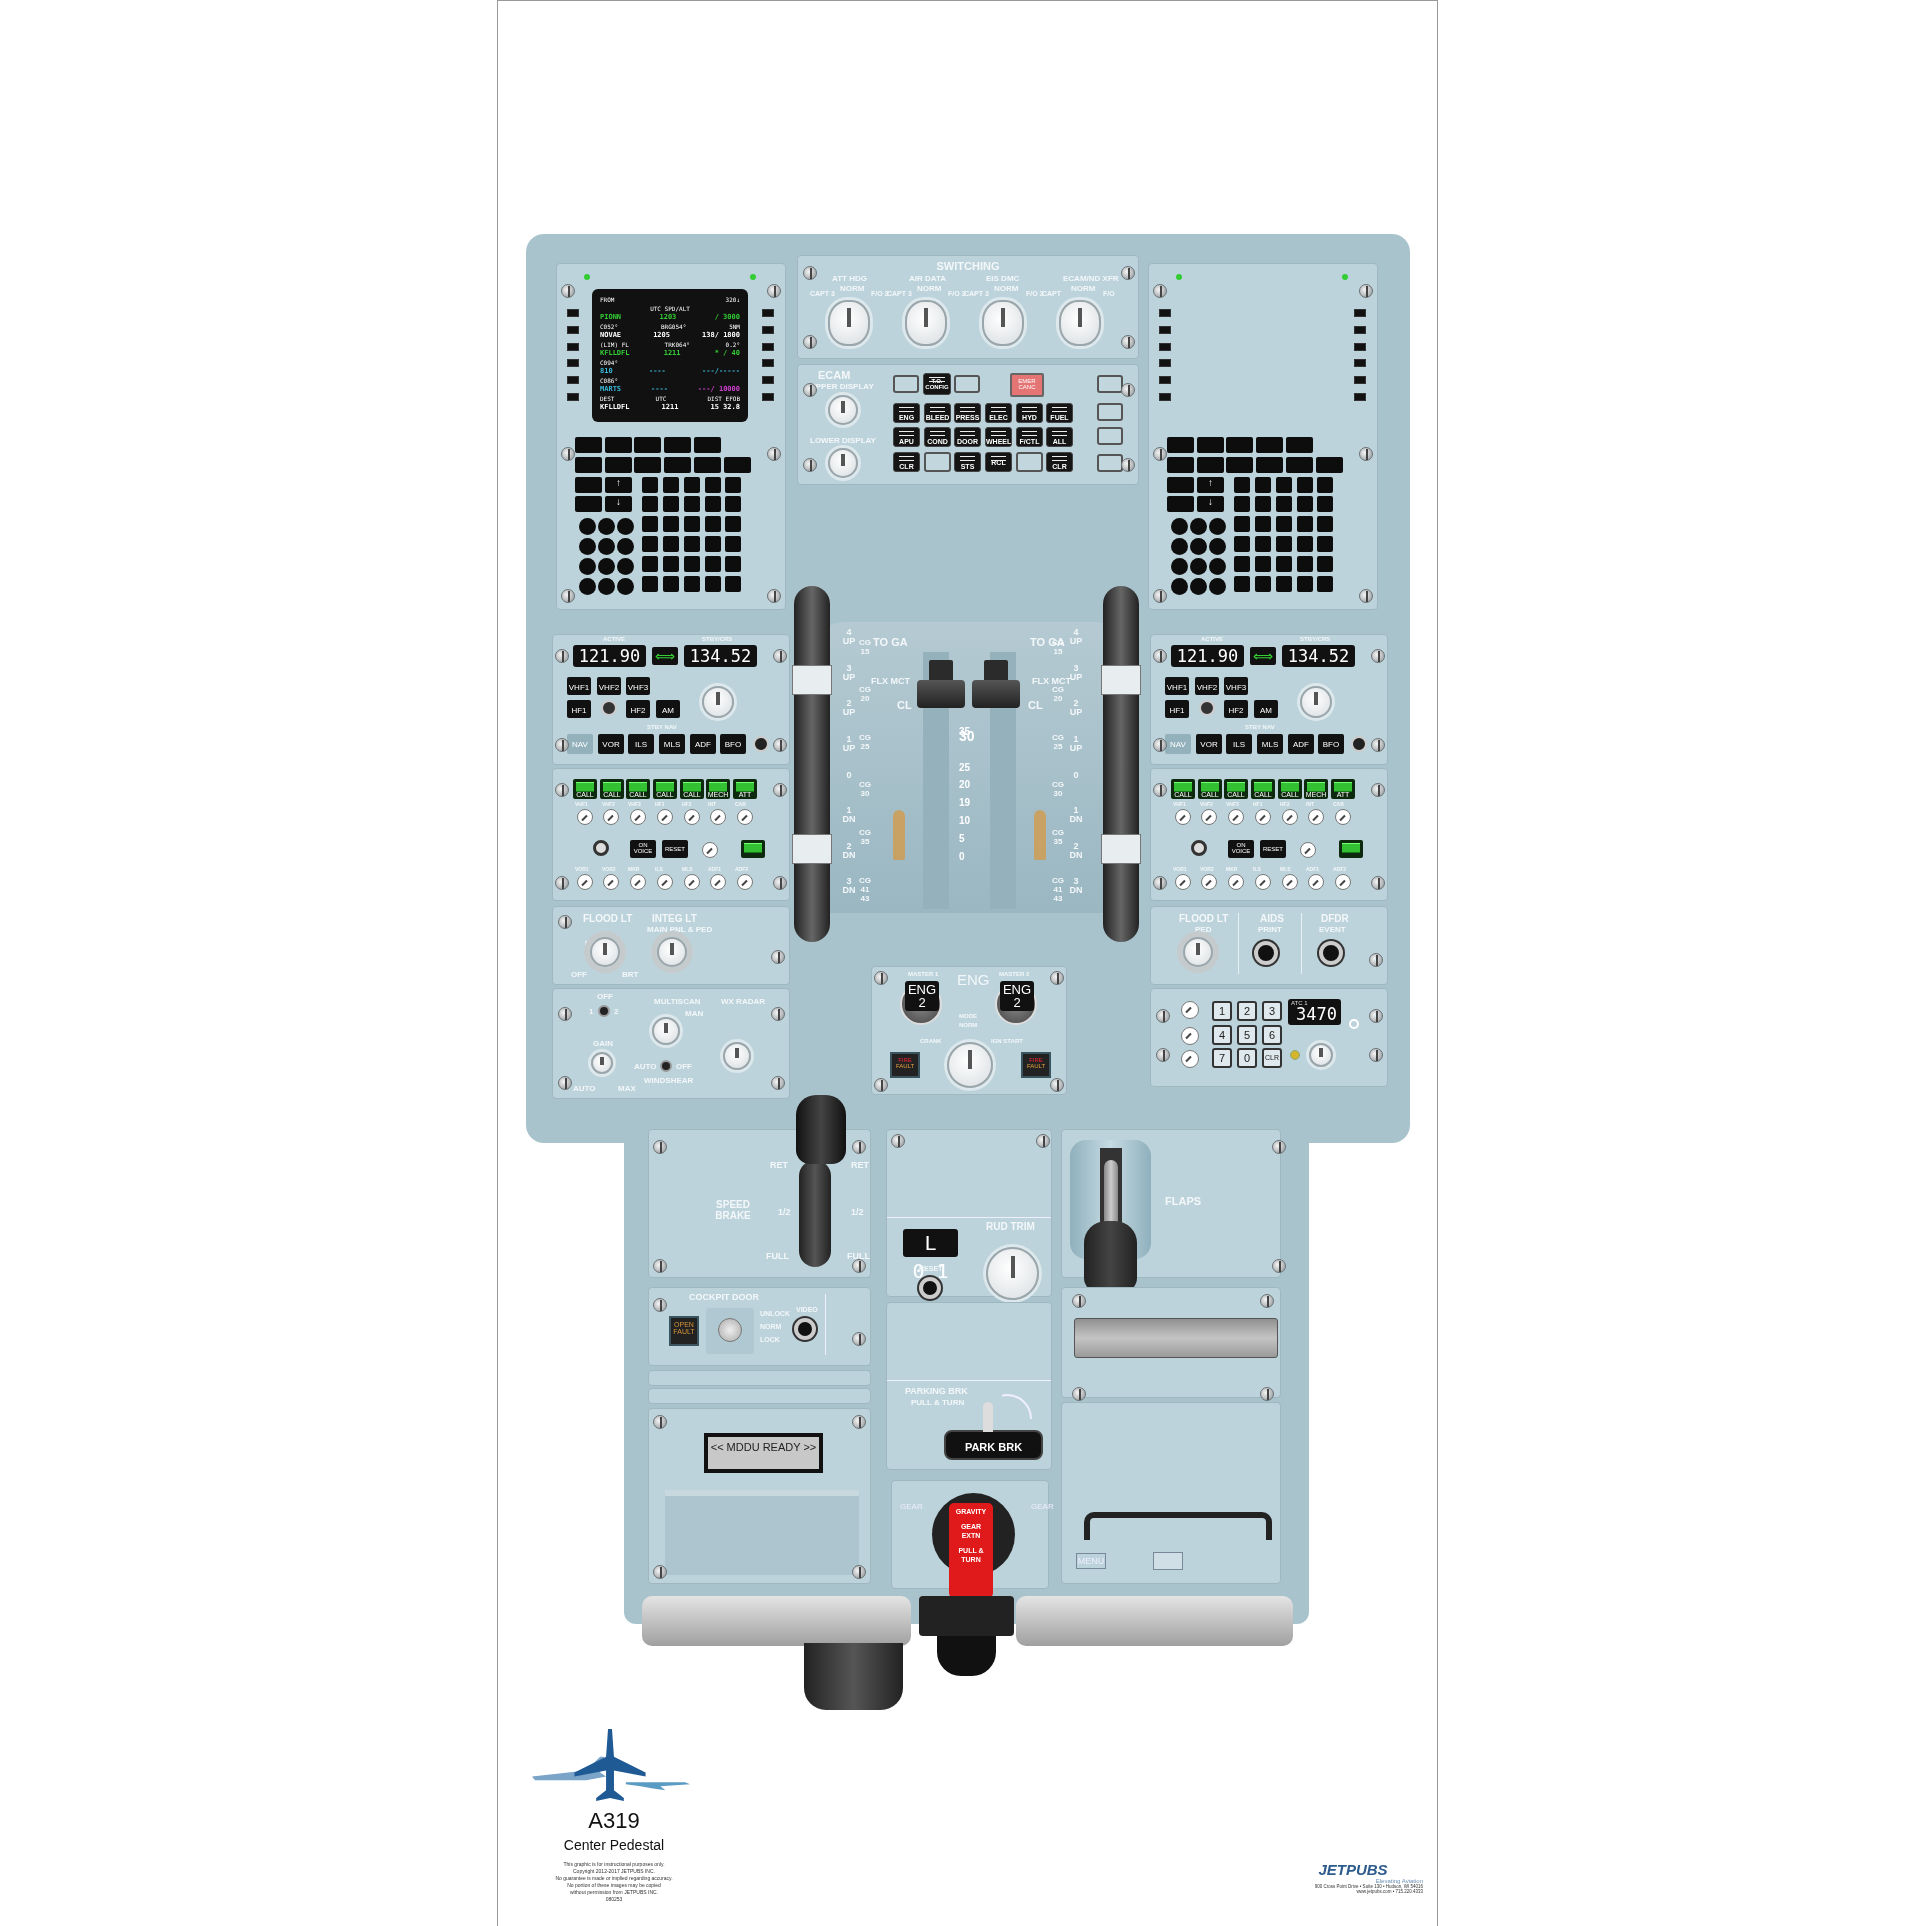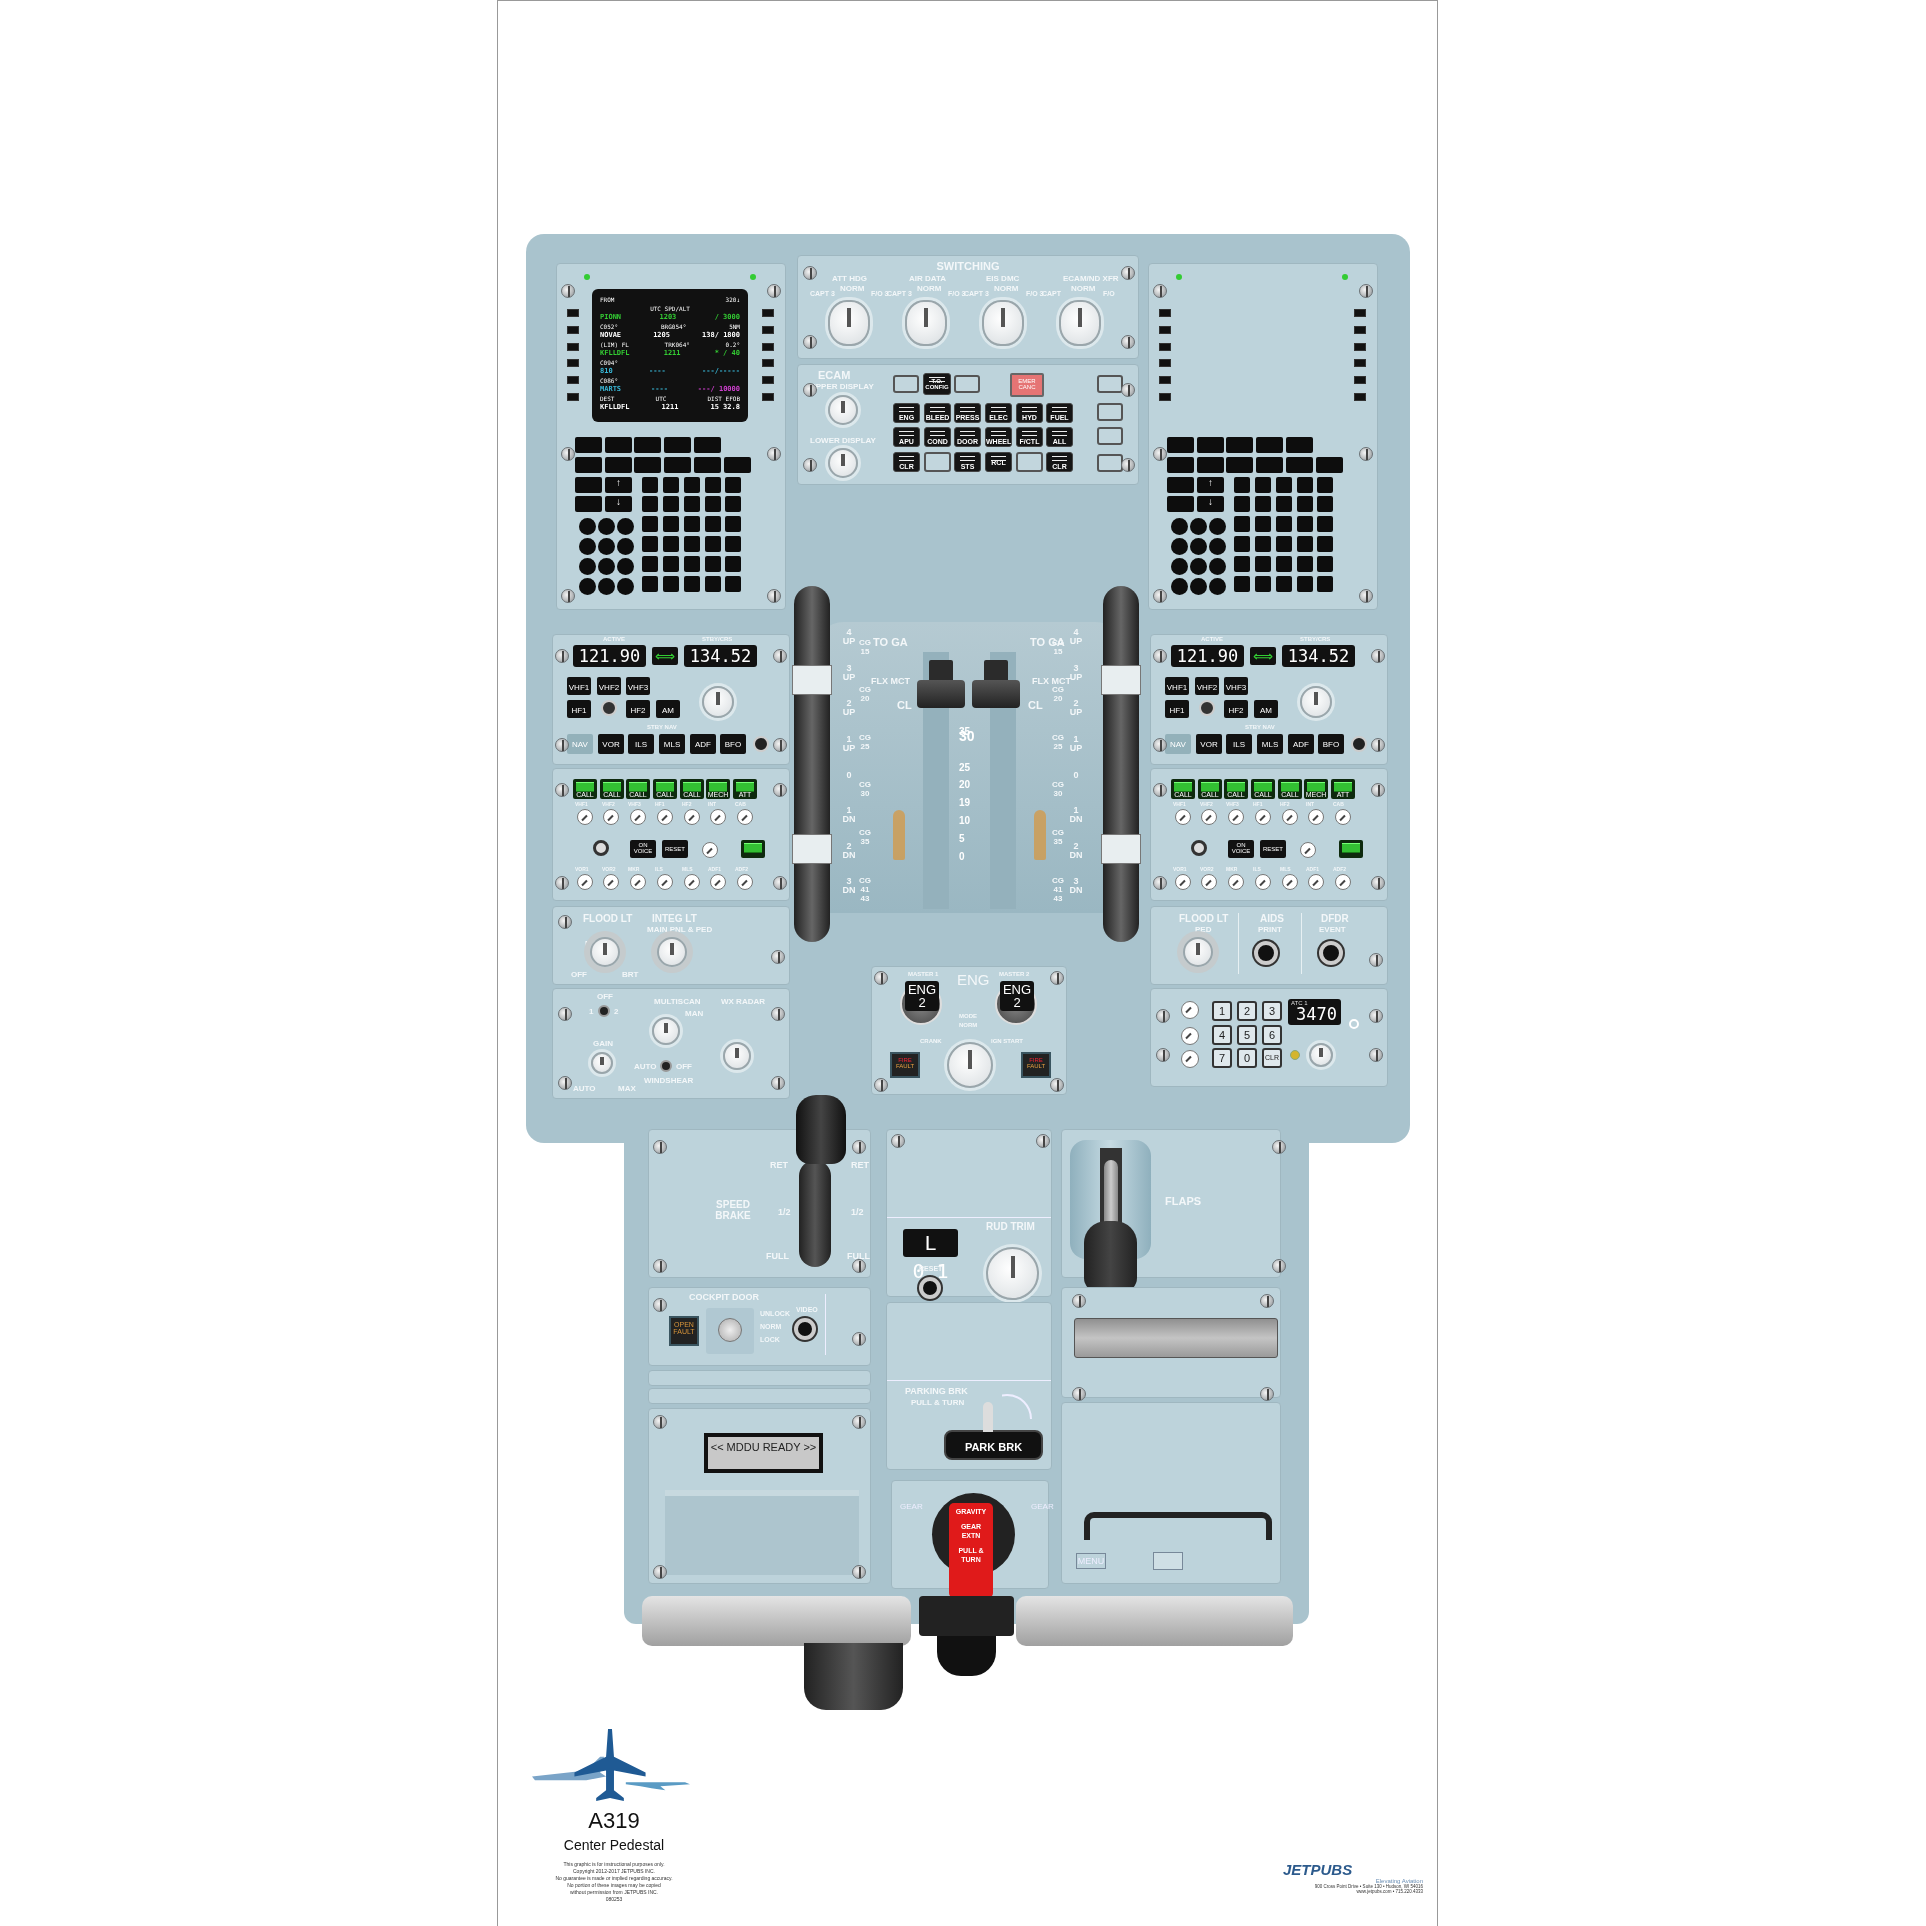--- a/index.html
+++ b/index.html
@@ -800,18 +800,18 @@
 <div class="abs" style="left:535px;top:1861px;width:158px;text-align:center;font-size:5px;line-height:7px;color:#333" id="discl">
     <div>This graphic is for instructional purposes only.</div>
     <div>Copyright 2012-2017 JETPUBS INC.</div>
     <div>No guarantee is made or implied regarding accuracy.</div>
     <div>No portion of these images may be copied</div>
     <div>without permission from JETPUBS INC.</div>
     <div>080253</div>
   </div>
 
 <div class="abs" style="left:1283px;top:1861px;width:158px">
-  <div style="font-size:15px;font-weight:bold;font-style:italic;color:#2c5a8c;text-align:left;padding-right:18px">JETPUBS</div>
+  <div style="font-size:15px;font-weight:bold;font-style:italic;color:#2c5a8c;text-align:center;padding-right:18px">JETPUBS</div>
   <div style="font-size:6px;color:#6b8fb5;text-align:right;padding-right:18px">Elevating Aviation</div>
   <div style="font-size:4.5px;color:#333;text-align:right;padding-right:18px">900 Cross Point Drive • Suite 130 • Hudson, WI 54016</div>
   <div style="font-size:4.5px;color:#333;text-align:right;padding-right:18px">www.jetpubs.com • 715.220.4333</div>
 </div>
 
 
 </body></html>

